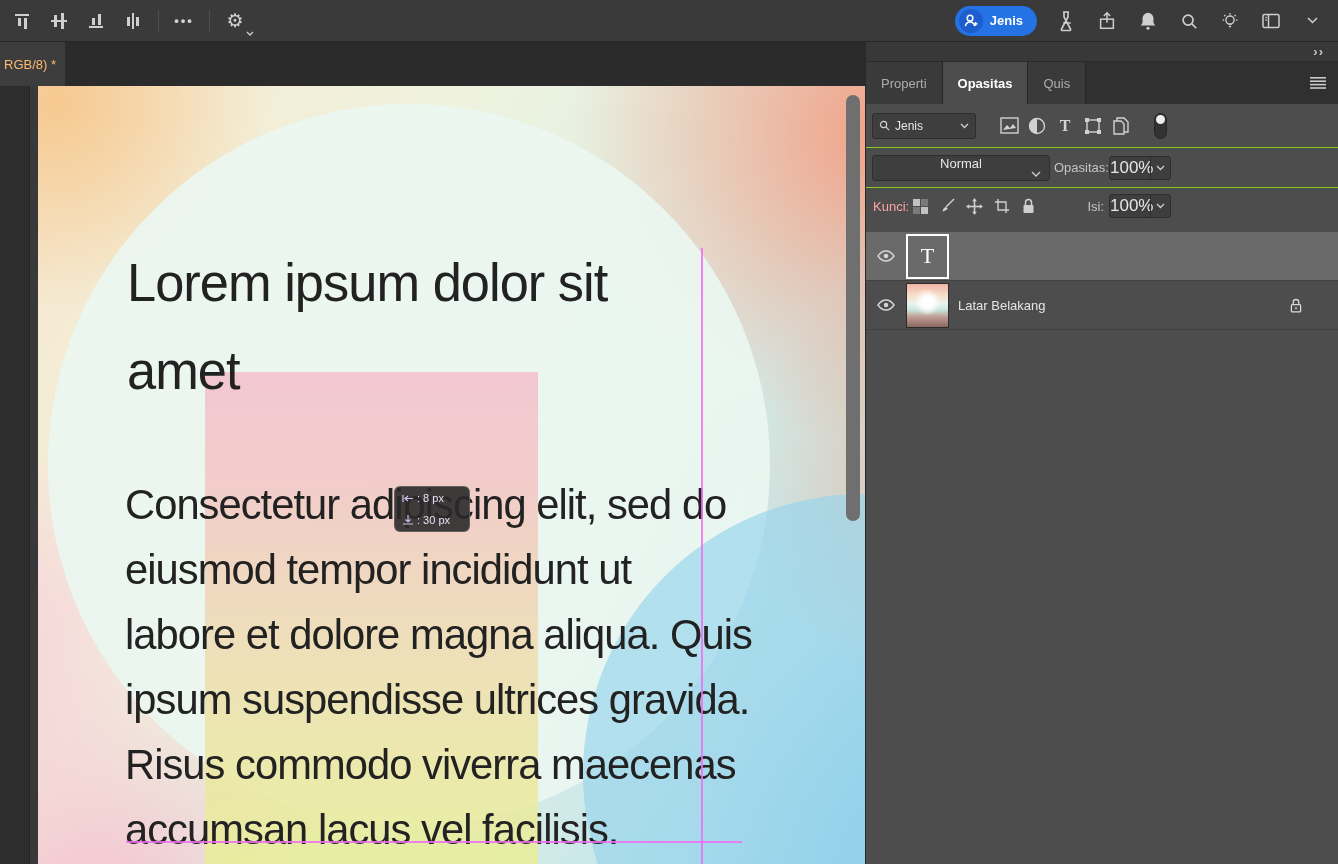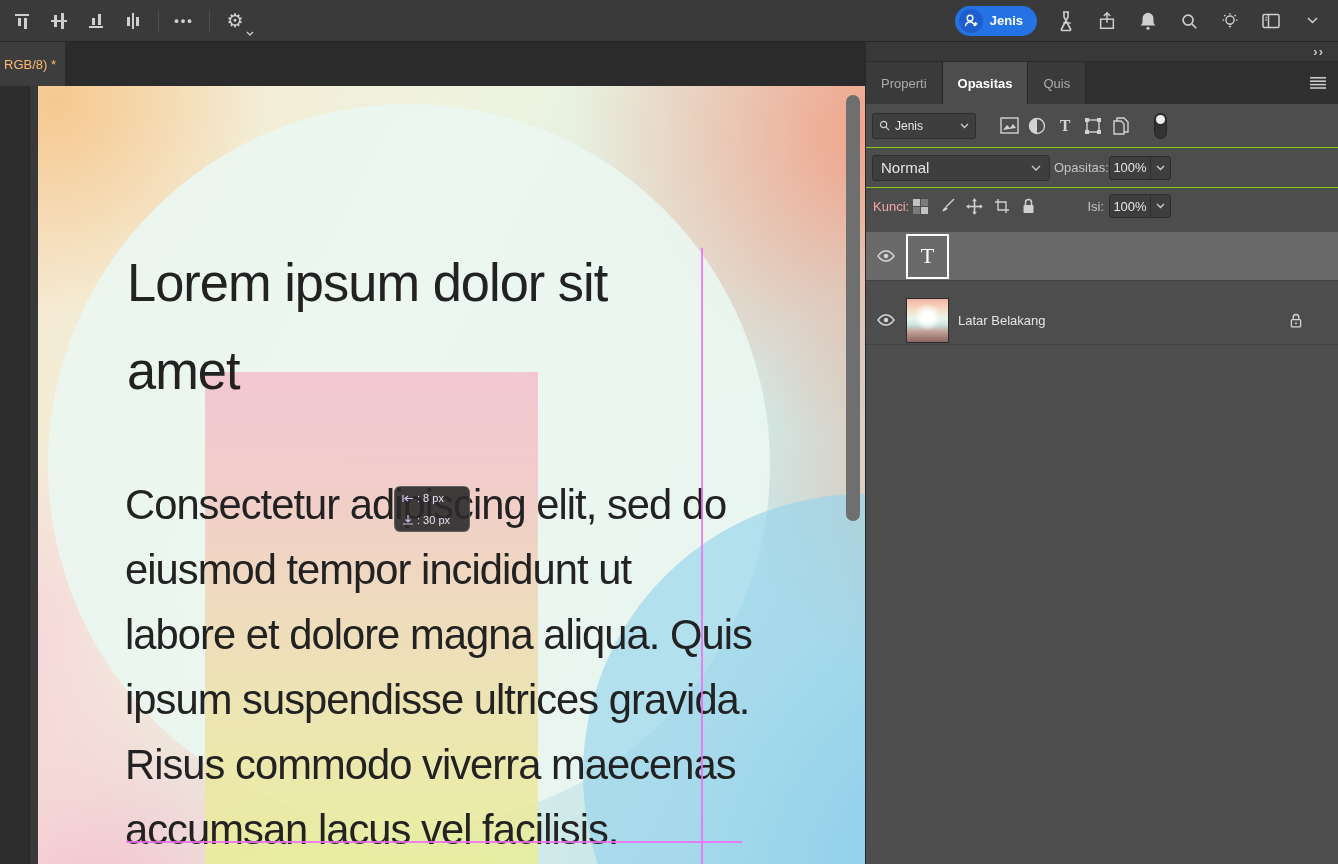--- a/index.html
+++ b/index.html
@@ -96,38 +96,38 @@
   .kind-caret { margin-left:auto; }
   .filter-icons { position:absolute; left:133px; display:flex; gap:8px; align-items:center; }
   .f-icon { width:20px; height:22px; display:flex; align-items:center; justify-content:center;
             color:#d2d2d2; }
   .type-letter { font-size:16px; font-weight:bold; color:#d2d2d2; font-family:"Liberation Serif",serif; }
   .toggle { position:absolute; left:288px; width:13px; height:26px; border-radius:7px;
             background:#323232; border:1px solid #262626; }
   .toggle-knob { position:absolute; left:1px; top:1px; width:9px; height:9px; border-radius:50%;
                  background:#f0f0f0; }
 
-  .blend-select { position:absolute; left:6px; width:178px; padding:0 8px; font-size:15px; }
+  .blend-select { position:absolute; left:6px; width:178px; padding:0 8px; font-size:13px;flex-direction:column; }
   .blend-caret { margin-left:auto; }
   .opacity-label { position:absolute; left:188px; width:52px; text-align:right; font-size:13px; color:#c4c4c4; }
   .value-box { position:absolute; left:243px; width:62px; height:24px; }
-  .value-box .val { width:40px; text-align:center; font-size:13px; }
+  .value-box .val { width:40px; text-align:center; font-size:17px; }
   .value-box .vdiv { width:1px; height:100%; background:#2e2e2e; }
   .value-box .vcaret { flex:1; display:flex; align-items:center; justify-content:center; }
 
   .lock-label { position:absolute; left:7px; font-size:13px; color:#fca5a5; }
   .lock-icons { position:absolute; left:46px; display:flex; gap:10px; align-items:center; }
   .l-icon { width:17px; height:17px; display:flex; align-items:center; justify-content:center; color:#cfcfcf; }
   .fill-label { position:absolute; left:200px; width:38px; text-align:right; font-size:13px; color:#c4c4c4; }
 
   .layers { position:absolute; left:0; top:190px; right:0; bottom:0; background:#4d4d4d; }
   .layer-row { position:absolute; left:0; right:0; height:49px; display:flex; align-items:center;
                border-bottom:1px solid #414141; background:#4d4d4d; }
   .layer-row.selected { background:#6a6a6a; }
-  .lr-0 { top:0; } .lr-1 { top:49px;margin-top:15px; }
+  .lr-0 { top:0; } .lr-1 { top:49px; }
   .eye-cell { width:40px; display:flex; align-items:center; justify-content:center; color:#d6d6d6; }
   .thumb { width:43px; height:45px; flex:0 0 auto; }
   .thumb-text { background:#6a6a6a; border:2px solid #fff; display:flex; align-items:center;
                 justify-content:center; color:#fff; font-size:22px;
                 font-family:"Liberation Serif", serif; }
   .thumb-img { border:1px solid #2c2c2c;
                background: radial-gradient(circle at 50% 42%, #ffffff 0 16%, rgba(255,255,255,0) 42%),
                            linear-gradient(180deg,#f0b3a4 0%,#f6dcc6 24%,#eaf4ec 46%,#c8e5df 60%,#c29f96 76%,#8a675e 100%); }
   .layer-name { margin-left:9px; font-size:12px; color:#e4e4e4; white-space:nowrap;
                 overflow:hidden; text-overflow:clip; flex:1; }

